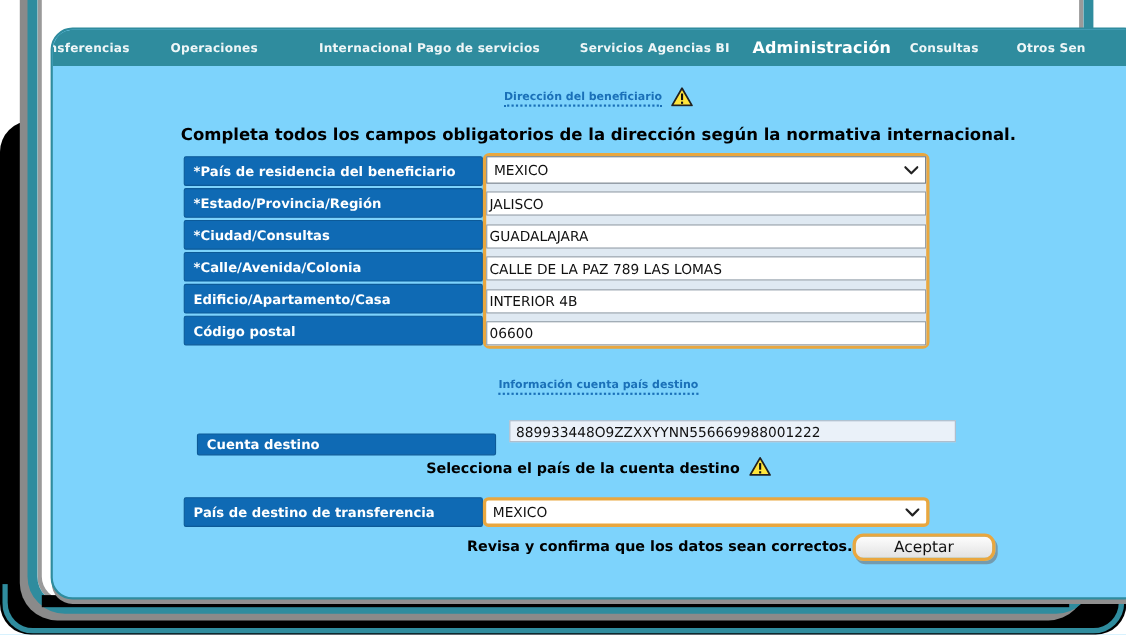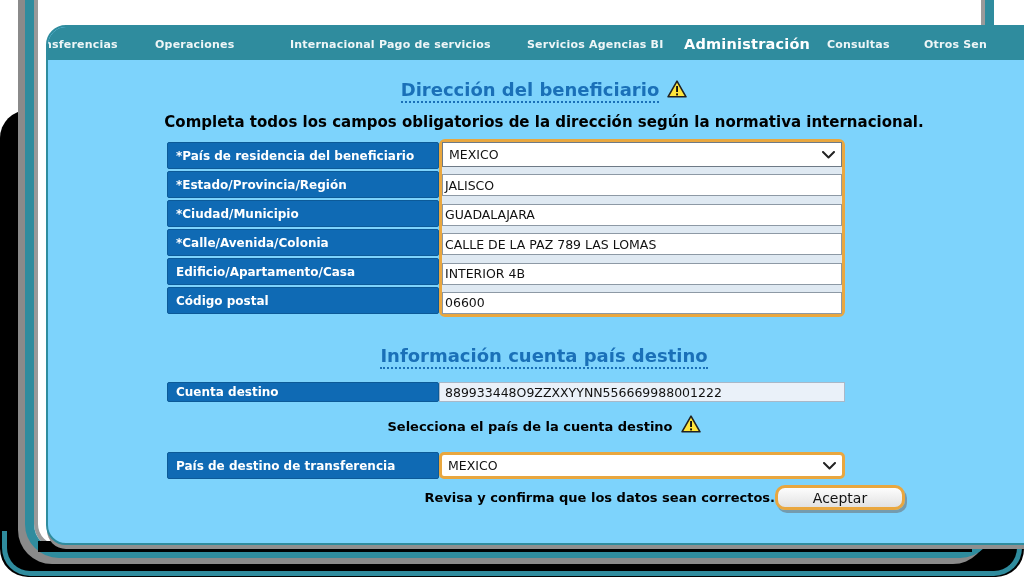--- a/index.html
+++ b/index.html
@@ -26,42 +26,42 @@
   .nav{position:absolute;top:0;left:0;right:0;height:33px;background:#2F8C9E;border-radius:18px 18px 0 0;}
   .nav-item{position:absolute;top:50%;transform:translateY(-50%);color:rgba(255,255,255,.92);
             font-size:11px;font-weight:600;letter-spacing:.2px;white-space:nowrap;cursor:pointer;}
   .nav-item.active{font-size:14.5px;font-weight:700;color:#fff;}
   .nav-item-1{left:-4px;} .nav-item-2{left:107px;} .nav-item-3{left:242px;} .nav-item-4{left:331px;}
   .nav-item-5{left:479px;} .nav-item-6{left:636px;} .nav-item-7{left:779px;} .nav-item-8{left:876px;}
 
   
   .center-row{position:absolute;left:0;right:0;display:flex;justify-content:center;align-items:center;gap:8px;}
   .title1{top:52px;} .title2{top:318px;} .select-instr{top:388px;}
-  .link-heading{color:#1A70B8;font-weight:700;font-size:18px;border-bottom:2px dotted #1A70B8;padding-bottom:1px;cursor:pointer;}
+  .link-heading{color:#1A70B8;font-weight:700;font-size:10px;border-bottom:2px dotted #1A70B8;padding-bottom:1px;cursor:pointer;}
   .bold-line{font-weight:700;font-size:13px;color:#000;}
   .instruction{position:absolute;top:86px;left:0;right:0;text-align:center;font-weight:700;font-size:15px;color:#000;}
   .warn{flex:0 0 auto;display:inline-block;}
 
   
   .labels-col{position:absolute;left:119px;top:115px;width:272px;}
   .flabel{height:27px;margin-bottom:2px;background:#0F6AB4;border:1px solid #0C5A98;border-radius:2px;
           box-sizing:border-box;color:#fff;font-weight:700;font-size:12px;
           display:flex;align-items:center;padding-left:8px;}
   .values-col{position:absolute;left:391px;top:112px;width:406px;height:178px;box-sizing:border-box;
               border:3px solid #E9A73F;border-radius:6px;background:#dfe9f2;
               display:flex;flex-direction:column;justify-content:space-between;}
   .finput{height:22px;box-sizing:border-box;background:#fff;border:1px solid #8d99a5;
           font-size:12.5px;color:#111;display:flex;align-items:center;padding:0 2px;cursor:text;}
   .fselect{height:25px;box-sizing:border-box;background:#fff;border:1px solid #6e7a86;
            font-size:12.5px;color:#111;display:flex;align-items:center;justify-content:space-between;
            padding:0 6px;cursor:pointer;}
 
   
   .acct-row{position:absolute;left:119px;top:355px;display:flex;height:20px;}
-  .acct-row .flabel{width:272px;height:20px;margin:0;}
+  .acct-row .flabel{width:272px;height:20px;margin:12px;}
   .acct-value{width:406px;box-sizing:border-box;background:#EAF1F9;border:1px solid #A9B8C8;
               font-size:12.5px;color:#111;display:flex;align-items:center;padding:0 5px;}
   .country-row{position:absolute;left:119px;top:425px;display:flex;height:27px;}
   .country-row .flabel{width:272px;height:27px;margin:0;}
   .country-select{width:406px;box-sizing:border-box;border:3px solid #E9A73F;border-radius:5px;background:#fff;
                   font-size:12.5px;color:#111;display:flex;align-items:center;justify-content:space-between;
                   padding:0 6px;cursor:pointer;}
 
   
   .confirm-row{position:absolute;top:458px;left:0;right:135px;display:flex;justify-content:flex-end;
@@ -101,21 +101,21 @@
           <rect x="9.1" y="13.4" width="1.9" height="2" fill="#111"></rect>
         </svg>
     </span>
   </div>
 
   <div class="instruction">Completa todos los campos obligatorios de la dirección según la normativa internacional.</div>
 
   <div class="labels-col">
       <div class="flabel">*País de residencia del beneficiario</div>
       <div class="flabel">*Estado/Provincia/Región</div>
-      <div class="flabel">*Ciudad/Municipio</div>
+      <div class="flabel">*Ciudad/Consultas</div>
       <div class="flabel">*Calle/Avenida/Colonia</div>
       <div class="flabel">Edificio/Apartamento/Casa</div>
       <div class="flabel">Código postal</div>
     </div>
   <div class="values-col">
       <div class="fselect">
     <span class="sel-text">MEXICO</span>
     <span>
       <svg width="13" height="8" viewBox="0 0 13 8">
             <polyline points="1,1 6.5,6.5 12,1" fill="none" stroke="#222" stroke-width="2" stroke-linecap="round" stroke-linejoin="round"></polyline>

